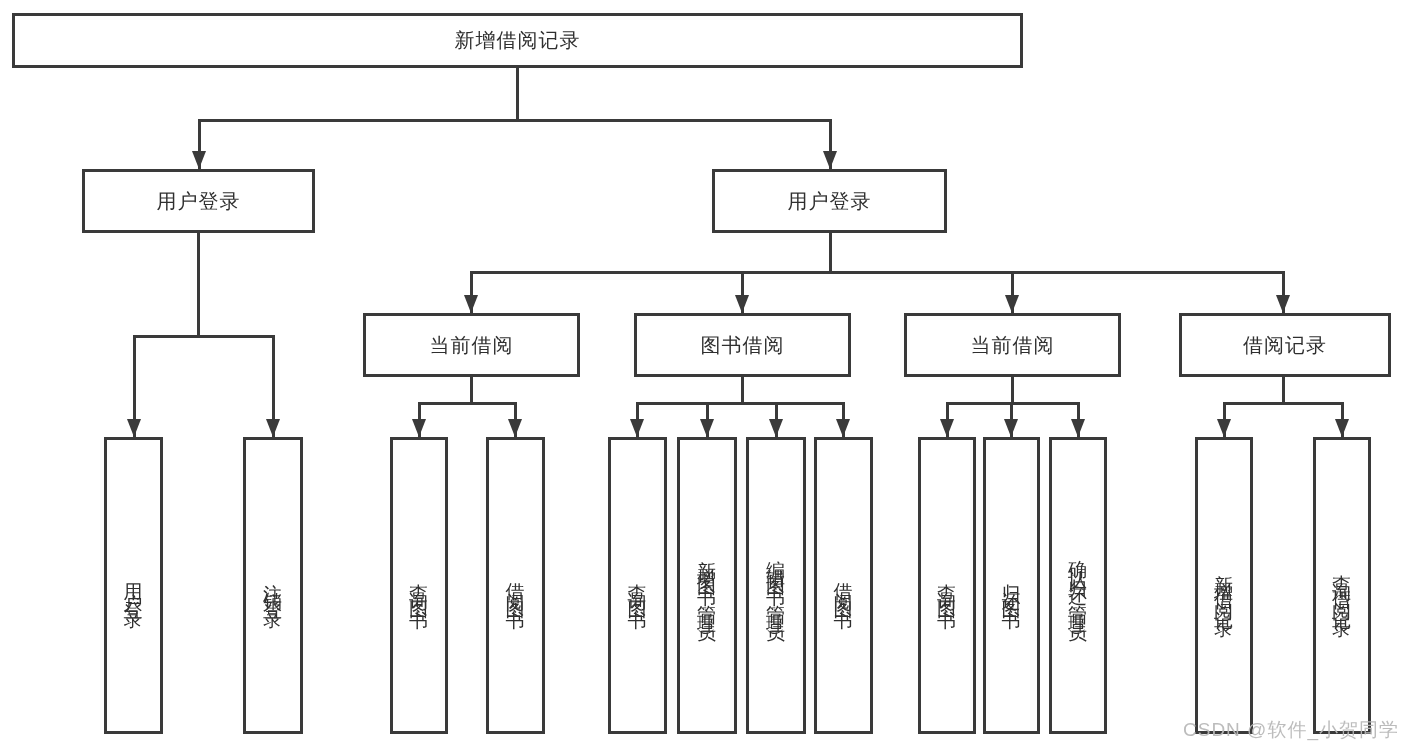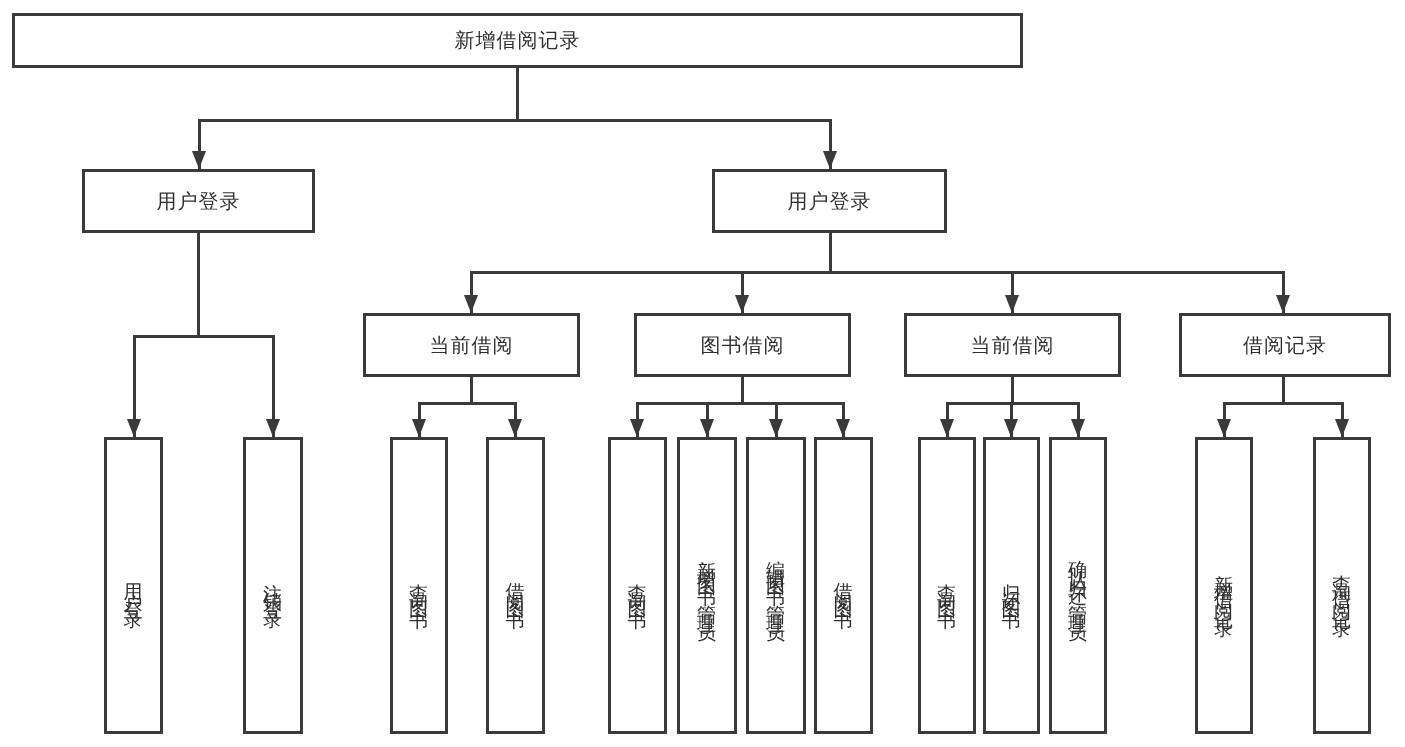--- a/index.html
+++ b/index.html
@@ -155,14 +155,15 @@
     <span class="lbl">确认归还（管理员）</span>
   </div>
 
   <div class="node leaf" style="left:1195px; top:437px; width:58px; height:297px;">
     <span class="lbl">新增借阅记录</span>
   </div>
   <div class="node leaf" style="left:1313px; top:437px; width:58px; height:297px;">
     <span class="lbl">查询借阅记录</span>
   </div>
 
+  <div class="watermark">CSDN @软件_小贺同学</div>
 
 </div>
 
 </body></html>

